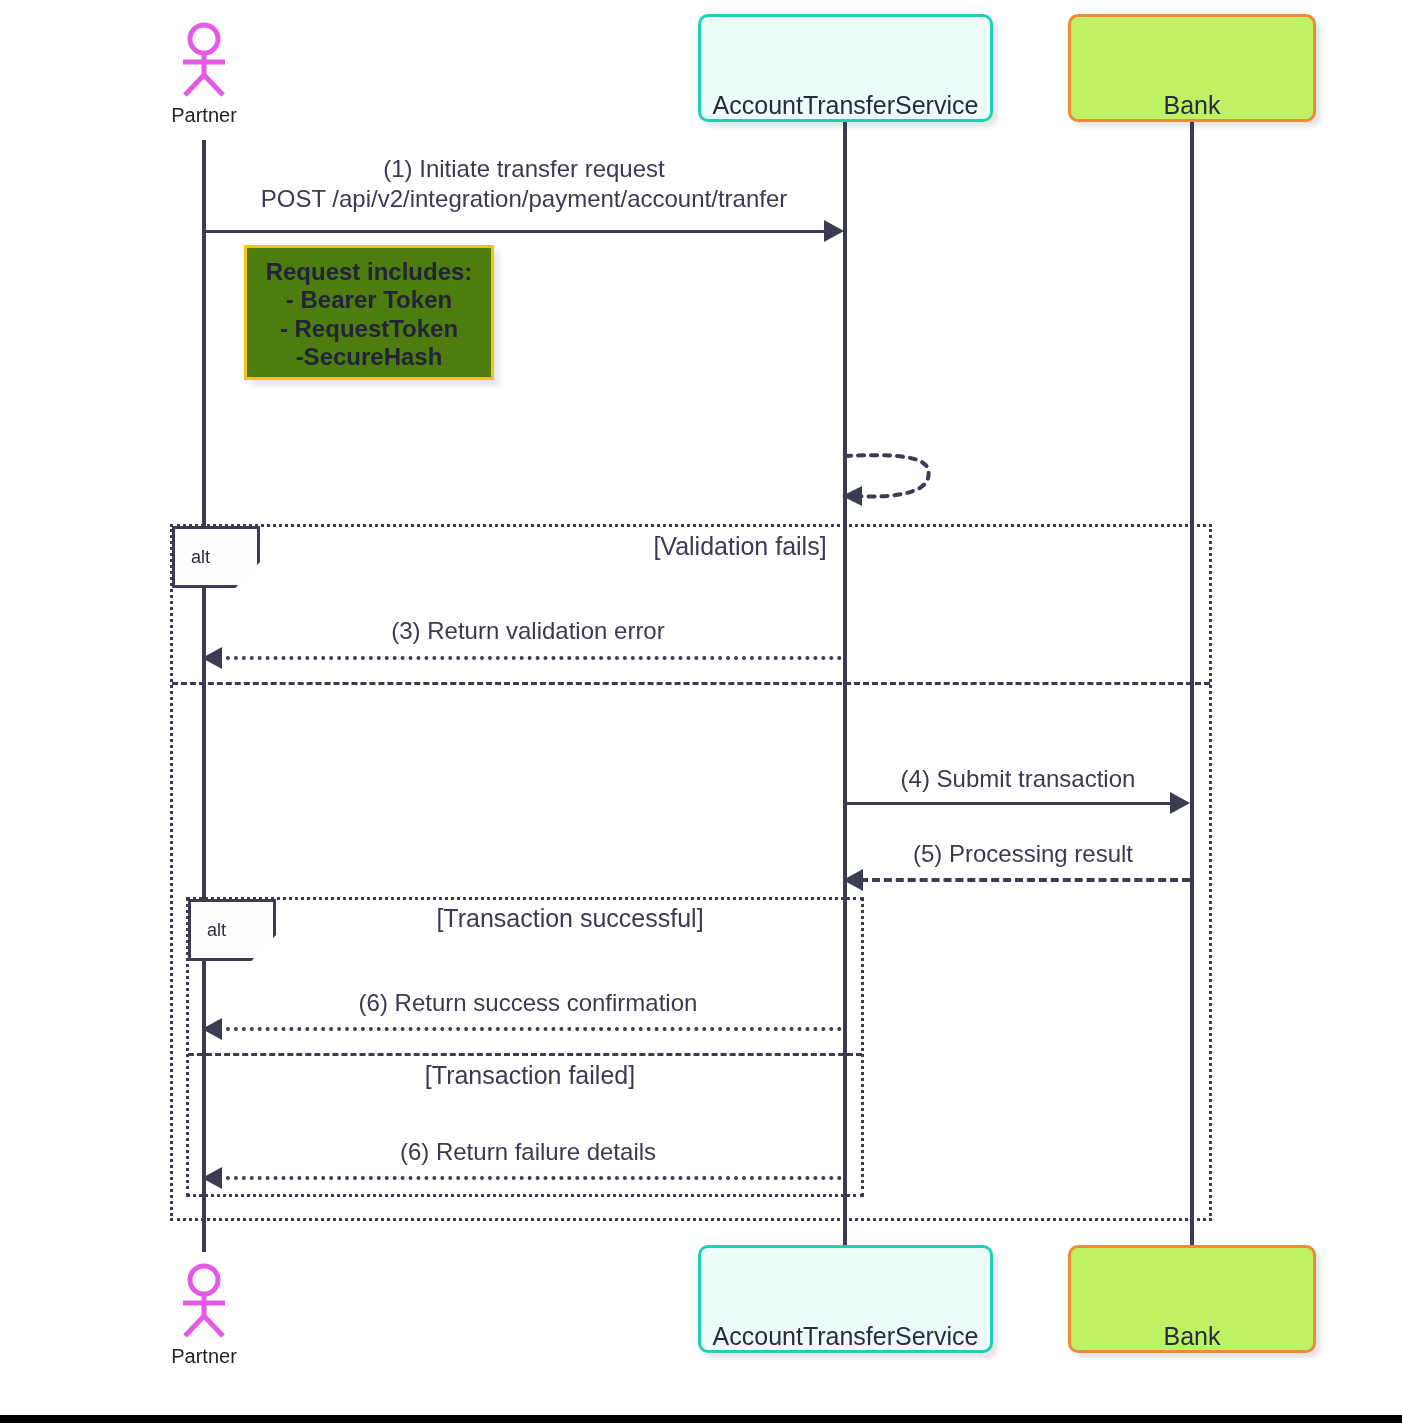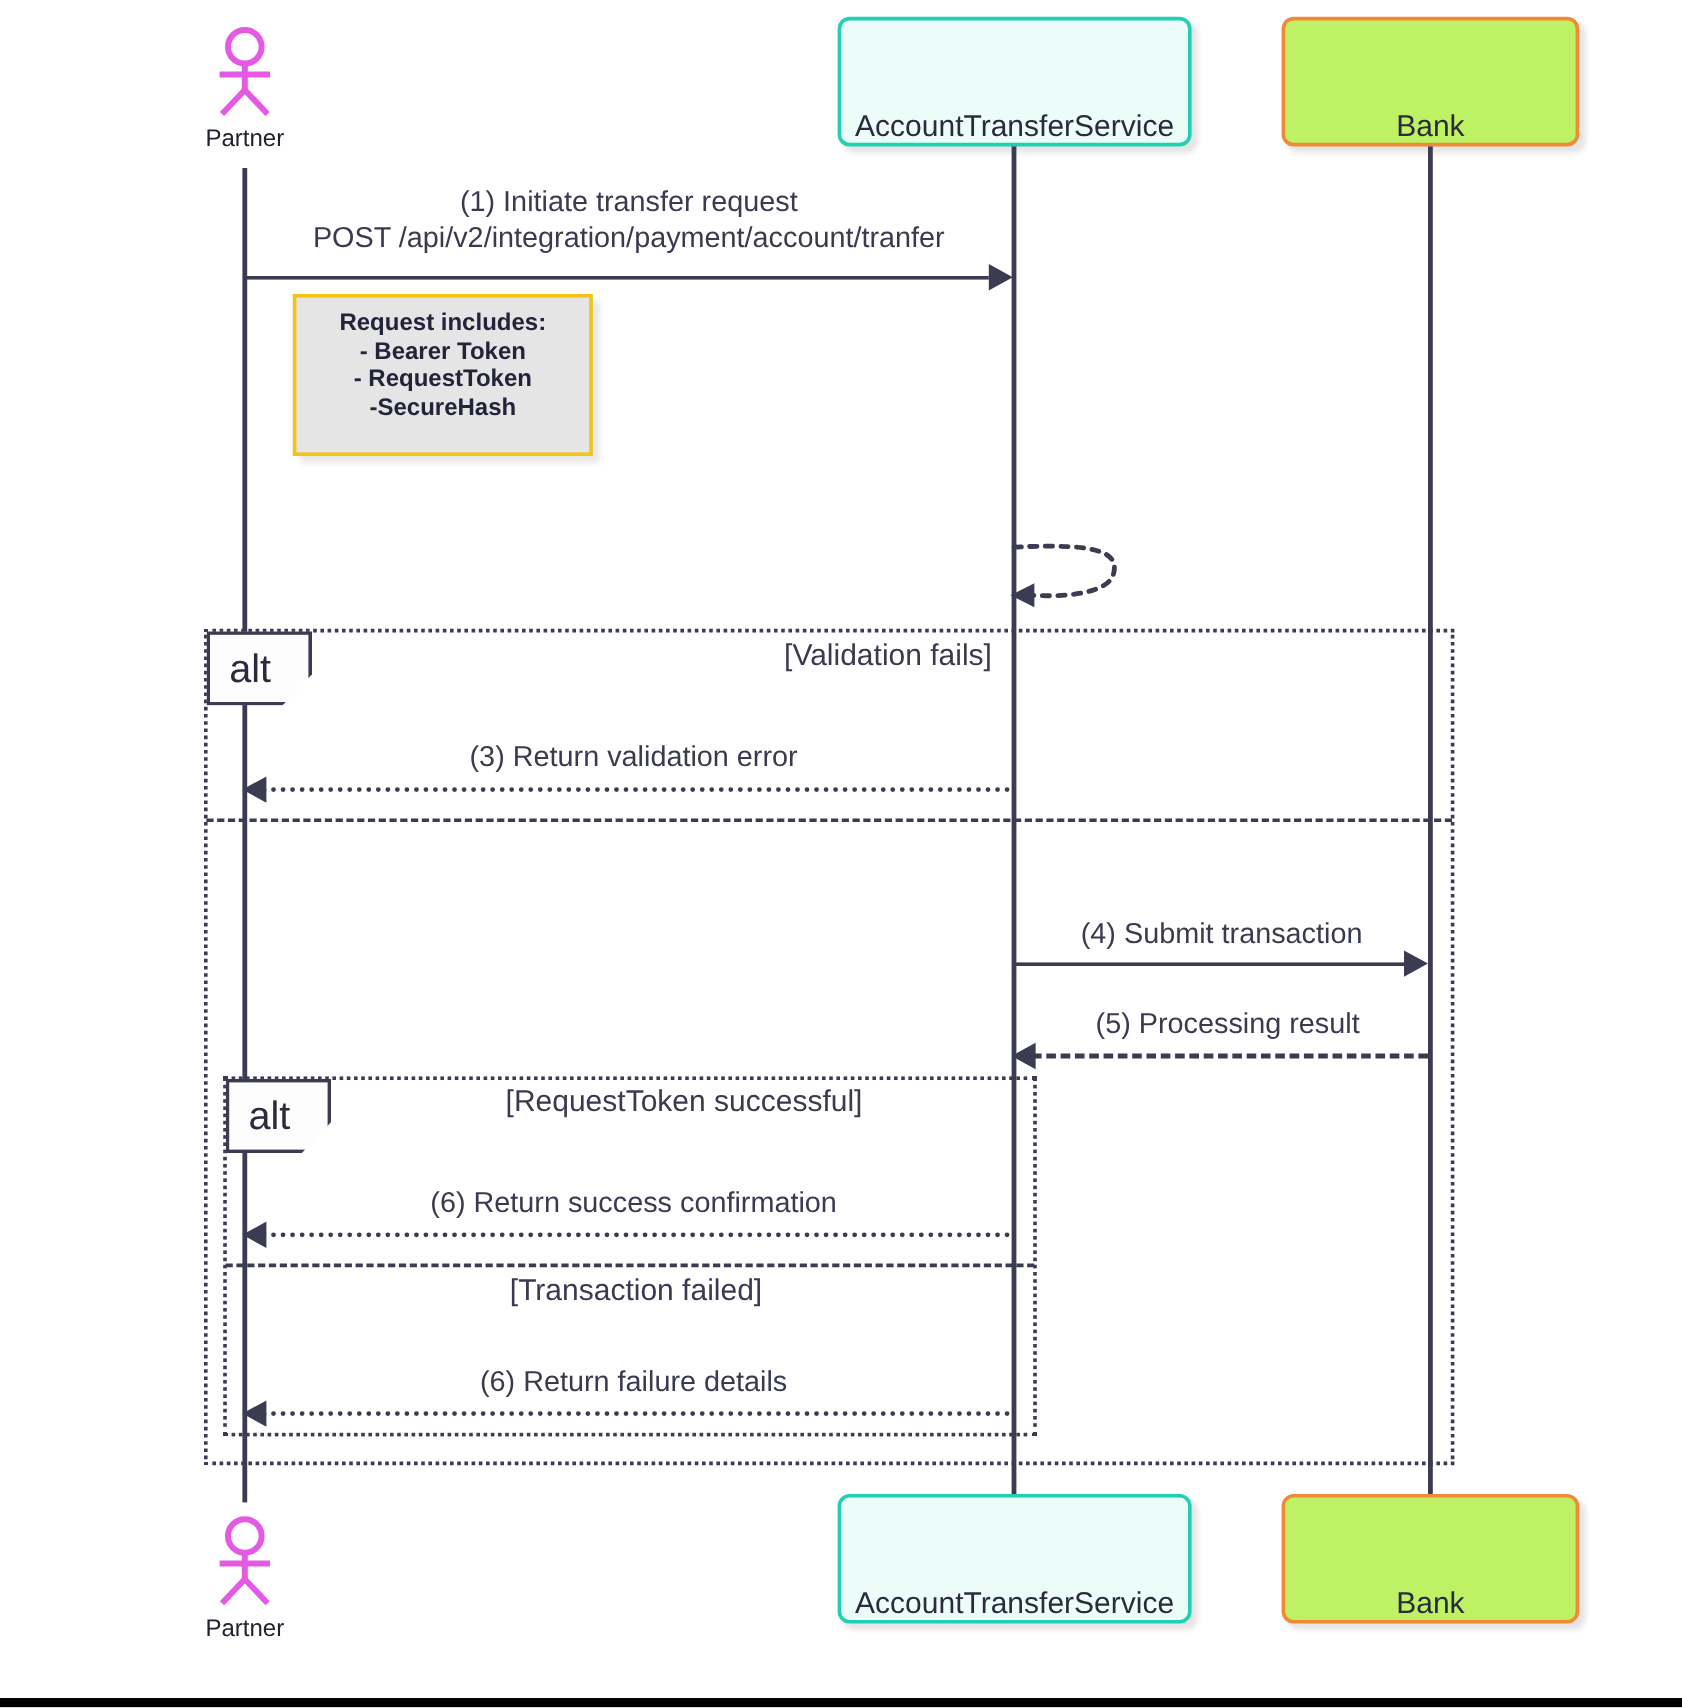--- a/index.html
+++ b/index.html
@@ -92,25 +92,25 @@
     border-top: 11px solid transparent;
     border-bottom: 11px solid transparent;
   }
   .arrow-r { border-left: 20px solid #3b3b52; }
   .arrow-l { border-right: 20px solid #3b3b52; }
 
   
   .note {
     position: absolute;
     box-sizing: border-box;
-    background: #e5e5e5;
+    background: #4d7c0f;
     border: 3px solid #f2c416;
     box-shadow: 6px 6px 5px rgba(0,0,0,0.09);
     font-weight: bold;
-    font-size: 20px;
+    font-size: 24px;
     color: #23233a;
     text-align: center;
     line-height: 1.18;
     padding-top: 10px;
   }
 
   
   .frag {
     position: absolute;
     box-sizing: border-box;
@@ -119,21 +119,21 @@
   .frag-divider {
     position: absolute;
     height: 0;
     border-top: 3px dashed #3b3b52;
   }
   .frag-tag {
     position: absolute;
     box-sizing: border-box;
     background: #fdfdfd;
     border: 3px solid #3b3b52;
-    font-size: 33px;
+    font-size: 18px;
     color: #2b2b3d;
     display: flex;
     align-items: center;
     padding-left: 16px;
     clip-path: polygon(0 0, 100% 0, 100% 58%, 72% 100%, 0 100%);
     filter: drop-shadow(4px 4px 3px rgba(0,0,0,0.12));
   }
   .cond {
     position: absolute;
     font-size: 25px;
@@ -207,21 +207,21 @@
   <div class="arrow-r" style="left:1170px; top:792px;"></div>
 
   <div class="msg-label" style="left:855px; top:840px; width:336px;">(5) Processing result</div>
   <div class="msg-line dashed" style="left:860px; top:878px; width:330px;"></div>
   <div class="arrow-l" style="left:843px; top:869px;"></div>
 
   <div class="frag" style="left:186px; top:897px; width:678px; height:300px;"></div>
   <div class="frag-tag" style="left:188px; top:899px; width:88px; height:62px;">
     <span>alt</span>
   </div>
-  <div class="cond" style="left:290px; top:904px; width:560px;">[RequestToken successful]</div>
+  <div class="cond" style="left:290px; top:904px; width:560px;">[Transaction successful]</div>
 
   <div class="msg-label" style="left:218px; top:989px; width:620px;">(6) Return success confirmation</div>
   <div class="msg-line dotted" style="left:218px; top:1027px; width:624px;"></div>
   <div class="arrow-l" style="left:202px; top:1018px;"></div>
 
   <div class="frag-divider" style="left:188px; top:1053px; width:674px;"></div>
   <div class="cond" style="left:250px; top:1061px; width:560px;">[Transaction failed]</div>
 
   <div class="msg-label" style="left:218px; top:1138px; width:620px;">(6) Return failure details</div>
   <div class="msg-line dotted" style="left:218px; top:1176px; width:624px;"></div>

